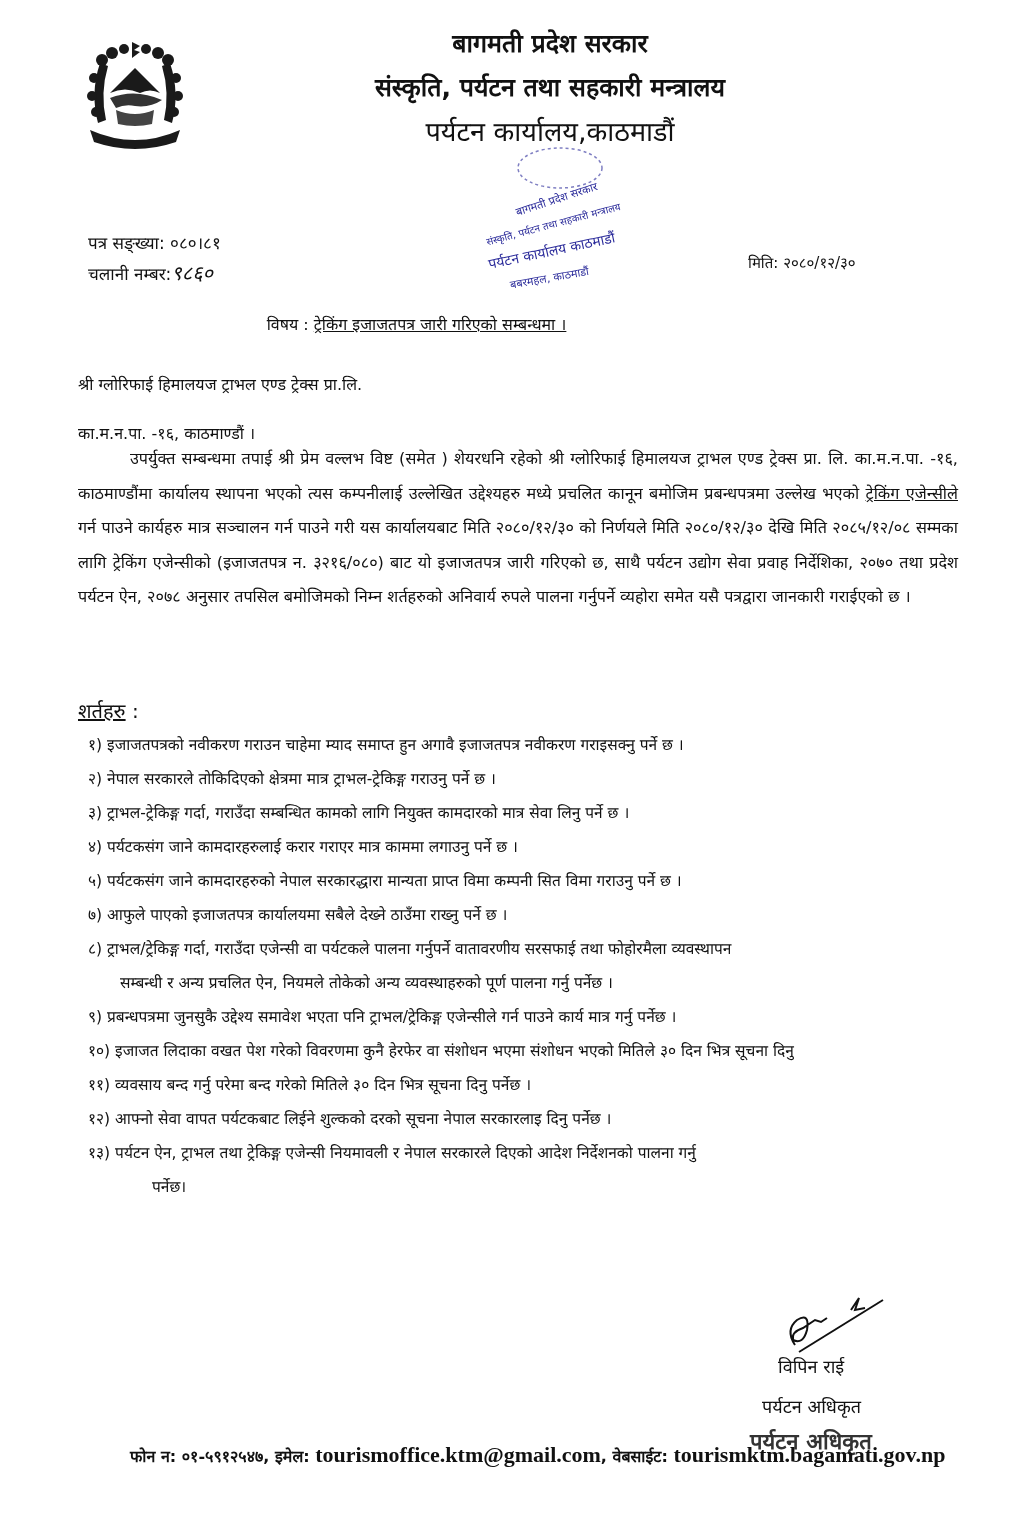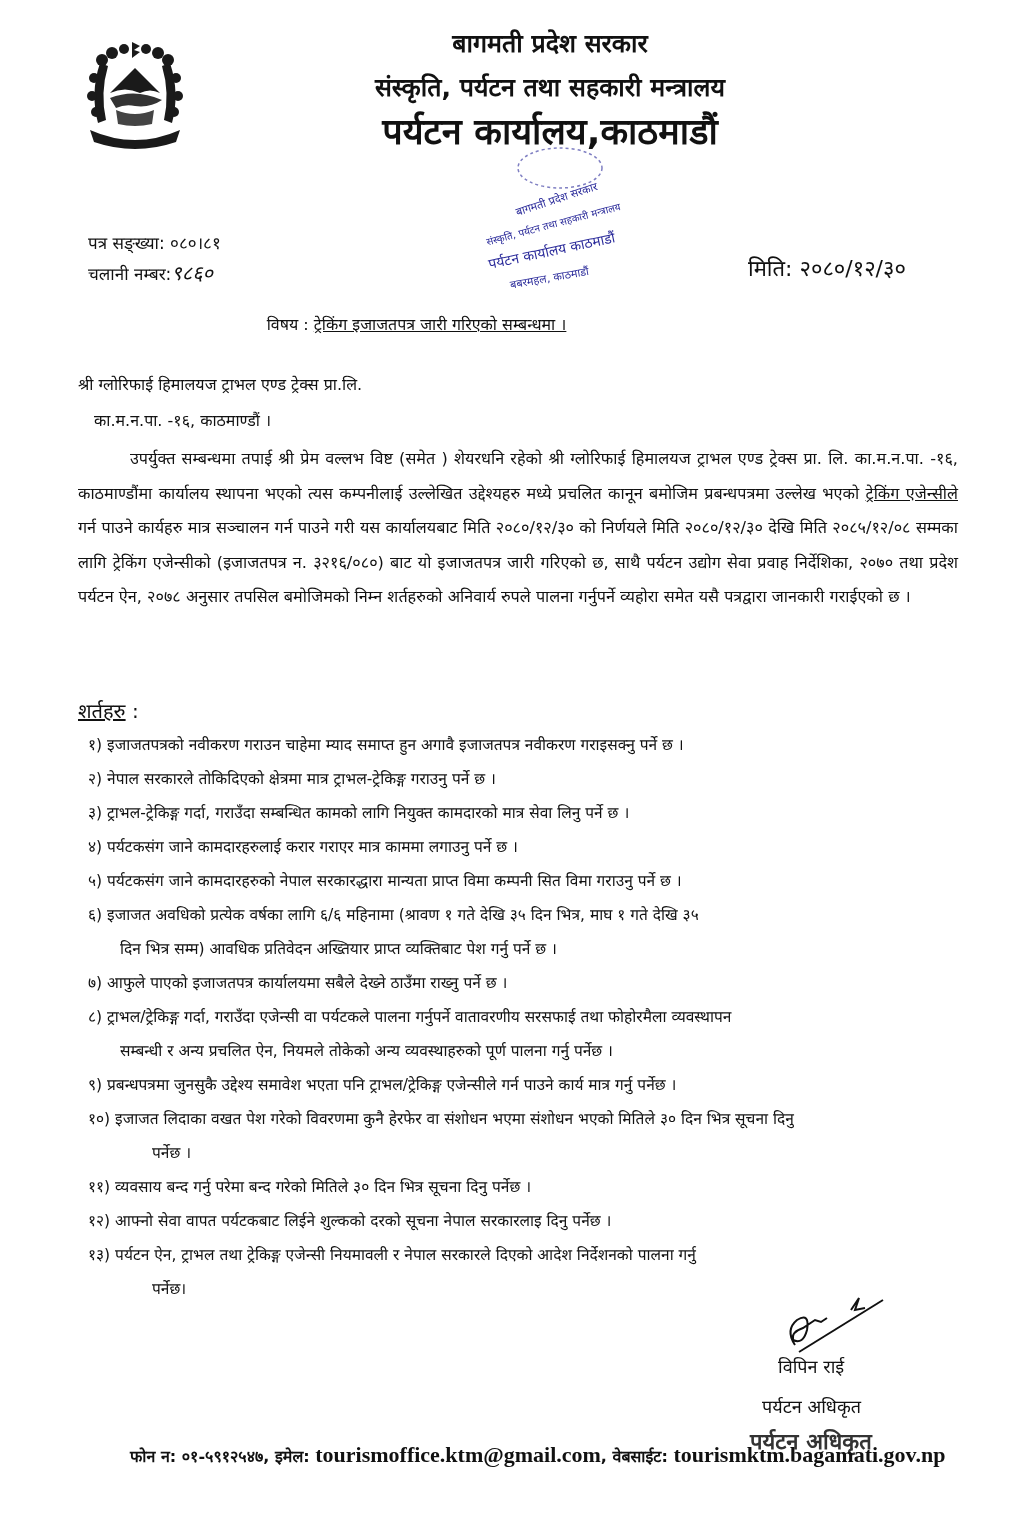--- a/index.html
+++ b/index.html
@@ -4,26 +4,26 @@
 <style>
   html, body { margin: 0; padding: 0; background: #ffffff; }
   body {
     width: 1031px; height: 1513px; position: relative; overflow: hidden;
     font-family: "DejaVu Sans", sans-serif; color: #111;
   }
   .emblem { position: absolute; left: 80px; top: 38px; width: 110px; height: 120px; }
   .header { position: absolute; left: 300px; top: 22px; width: 500px; text-align: center; }
   .header .l1 { font-size: 25px; font-weight: bold; line-height: 44px; }
   .header .l2 { font-size: 25px; font-weight: bold; line-height: 44px; }
-  .header .l3 { font-size: 36px; font-weight: bold; line-height: 44px; }
+  .header .l3 { font-size: 27px; font-weight: normal; line-height: 44px; }
   .header .l4 { font-size: 25px; font-weight: bold; line-height: 44px; padding-left: 70px; }
   .stamp { position: absolute; left: 470px; top: 140px; width: 180px; height: 150px; color: #2a2a9a; }
   .meta-left { position: absolute; left: 88px; top: 228px; font-size: 17px; line-height: 30px; }
   .meta-left .hand { font-family: "DejaVu Serif", serif; font-style: italic; font-size: 20px; }
-  .meta-right { position: absolute; left: 748px; top: 252px; font-size: 22px; }
+  .meta-right { position: absolute; left: 748px; top: 252px; font-size: 15px; }
   .subject { position: absolute; left: 0; width: 833px; top: 313px; text-align: center; font-size: 16px; }
   .subject .u { text-decoration: underline; }
   .addr { position: absolute; left: 78px; font-size: 16px; }
   .body-text { position: absolute; left: 78px; top: 442px; width: 880px; font-size: 16.2px; line-height: 34.5px; text-align: justify; }
   .body-text .indent { display: inline-block; width: 52px; }
   .body-text .u { text-decoration: underline; margin-top: 40px; }
   .cond-title { position: absolute; left: 78px; top: 697px; font-size: 20px; }
   .cond-title .u { text-decoration: underline; }
   .conds { position: absolute; left: 88px; top: 728px; width: 860px; font-size: 15.5px; }
   .cond { position: relative; line-height: 34px; }
@@ -94,39 +94,38 @@
   <span>मिति:</span>
   <span>२०८०/१२/३०</span>
 </div>
 
 <div class="subject">
   <span>विषय :</span>
   <span class="u">ट्रेकिंग इजाजतपत्र जारी गरिएको सम्बन्धमा ।</span>
 </div>
 
 <div class="addr" style="top:373px;">श्री ग्लोरिफाई हिमालयज ट्राभल एण्ड ट्रेक्स प्रा.लि.</div>
-<div class="addr" style="top:409px;margin-left:16px;">का.म.न.पा. -१६, काठमाण्डौं ।</div>
+<div class="addr" style="top:422px;">का.म.न.पा. -१६, काठमाण्डौं ।</div>
 
 <div class="body-text"><span class="indent"></span><span>उपर्युक्त सम्बन्धमा तपाई श्री प्रेम वल्लभ विष्ट (समेत ) शेयरधनि रहेको श्री ग्लोरिफाई हिमालयज ट्राभल एण्ड ट्रेक्स प्रा. लि. का.म.न.पा. -१६, काठमाण्डौंमा कार्यालय स्थापना भएको त्यस कम्पनीलाई उल्लेखित उद्देश्यहरु मध्ये प्रचलित कानून बमोजिम प्रबन्धपत्रमा उल्लेख भएको</span> <span class="u">ट्रेकिंग एजेन्सीले</span> <span>गर्न पाउने कार्यहरु मात्र सञ्चालन गर्न पाउने गरी यस कार्यालयबाट मिति २०८०/१२/३० को निर्णयले मिति २०८०/१२/३० देखि मिति २०८५/१२/०८ सम्मका लागि ट्रेकिंग एजेन्सीको (इजाजतपत्र न. ३२१६/०८०) बाट यो इजाजतपत्र जारी गरिएको छ, साथै पर्यटन उद्योग सेवा प्रवाह निर्देशिका, २०७० तथा प्रदेश पर्यटन ऐन, २०७८ अनुसार तपसिल बमोजिमको निम्न शर्तहरुको अनिवार्य रुपले पालना गर्नुपर्ने व्यहोरा समेत यसै पत्रद्वारा जानकारी गराईएको छ ।</span></div>
 
 <div class="cond-title">
   <span class="u">शर्तहरु</span><span> :</span>
 </div>
 
 <div class="conds">
   <div class="cond"><span>१)</span> <span>इजाजतपत्रको नवीकरण गराउन चाहेमा म्याद समाप्त हुन अगावै इजाजतपत्र नवीकरण गराइसक्नु पर्ने छ ।</span></div>
   <div class="cond"><span>२)</span> <span>नेपाल सरकारले तोकिदिएको क्षेत्रमा मात्र ट्राभल-ट्रेकिङ्ग गराउनु पर्ने छ ।</span></div>
   <div class="cond"><span>३)</span> <span>ट्राभल-ट्रेकिङ्ग गर्दा, गराउँदा सम्बन्धित कामको लागि नियुक्त कामदारको मात्र सेवा लिनु पर्ने छ ।</span></div>
   <div class="cond"><span>४)</span> <span>पर्यटकसंग जाने कामदारहरुलाई करार गराएर मात्र काममा लगाउनु पर्ने छ ।</span></div>
   <div class="cond"><span>५)</span> <span>पर्यटकसंग जाने कामदारहरुको नेपाल सरकारद्धारा मान्यता प्राप्त विमा कम्पनी सित विमा गराउनु पर्ने छ ।</span></div>
-  <div class="cond"><span>६)</span> <span>इजाजत अवधिको प्रत्येक वर्षका लागि ६/६ महिनामा (श्रावण १ गते देखि ३५ दिन भित्र, माघ १ गते देखि ३५</span><span class="cont">दिन भित्र सम्म) आवधिक प्रतिवेदन अख्तियार प्राप्त व्यक्तिबाट पेश गर्नु पर्ने छ ।</span></div>
   <div class="cond"><span>७)</span> <span>आफुले पाएको इजाजतपत्र कार्यालयमा सबैले देख्ने ठाउँमा राख्नु पर्ने छ ।</span></div>
   <div class="cond"><span>८)</span> <span>ट्राभल/ट्रेकिङ्ग गर्दा, गराउँदा एजेन्सी वा पर्यटकले पालना गर्नुपर्ने वातावरणीय सरसफाई तथा फोहोरमैला व्यवस्थापन</span><span class="cont">सम्बन्धी र अन्य प्रचलित ऐन, नियमले तोकेको अन्य व्यवस्थाहरुको पूर्ण पालना गर्नु पर्नेछ ।</span></div>
   <div class="cond"><span>९)</span> <span>प्रबन्धपत्रमा जुनसुकै उद्देश्य समावेश भएता पनि ट्राभल/ट्रेकिङ्ग एजेन्सीले गर्न पाउने कार्य मात्र गर्नु पर्नेछ ।</span></div>
-  <div class="cond"><span>१०)</span> <span>इजाजत लिदाका वखत पेश गरेको विवरणमा कुनै हेरफेर वा संशोधन भएमा संशोधन भएको मितिले ३० दिन भित्र सूचना दिनु</span><span class="cont-deep">पर्नेछ ।</span></div>
+  <div class="cond"><span>१०)</span> <span>इजाजत लिदाका वखत पेश गरेको विवरणमा कुनै हेरफेर वा संशोधन भएमा संशोधन भएको मितिले ३० दिन भित्र सूचना दिनु</span></div>
   <div class="cond"><span>११)</span> <span>व्यवसाय बन्द गर्नु परेमा बन्द गरेको मितिले ३० दिन भित्र सूचना दिनु पर्नेछ ।</span></div>
   <div class="cond"><span>१२)</span> <span>आफ्नो सेवा वापत पर्यटकबाट लिईने शुल्कको दरको सूचना नेपाल सरकारलाइ दिनु पर्नेछ ।</span></div>
   <div class="cond"><span>१३)</span> <span>पर्यटन ऐन, ट्राभल तथा ट्रेकिङ्ग एजेन्सी नियमावली र नेपाल सरकारले दिएको आदेश निर्देशनको पालना गर्नु</span><span class="cont-deep">पर्नेछ।</span></div>
 </div>
 
 <div class="sig">
   <svg width="160" height="70" viewBox="0 0 160 70">
     <path d="M40 55 Q30 40 42 30 Q55 22 52 40 Q48 55 38 50 Q36 42 48 38 L60 30 L66 32 L72 28" fill="none" stroke="#111" stroke-width="2"></path>
     <path d="M44 62 L128 10" fill="none" stroke="#111" stroke-width="2"></path>
     <path d="M96 20 L104 8 L100 20 L110 18" fill="none" stroke="#111" stroke-width="2"></path>

